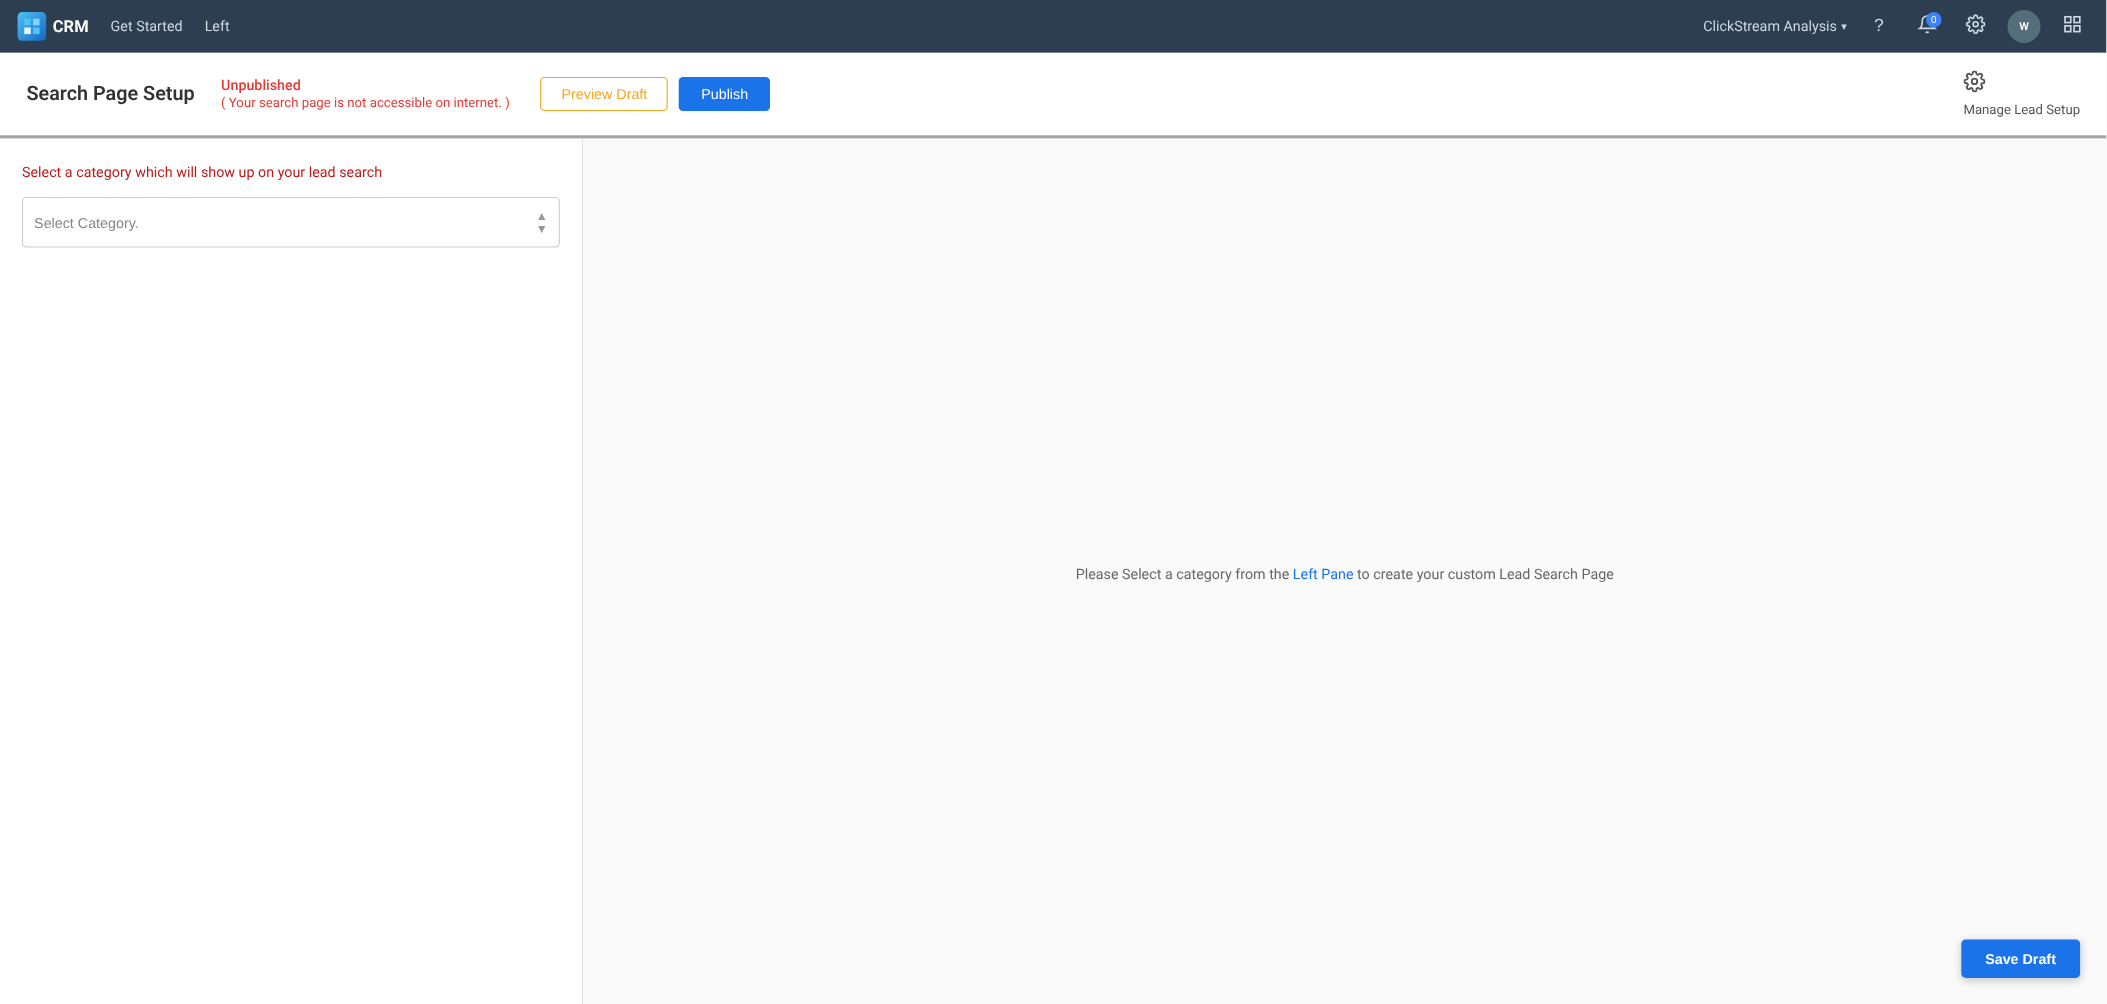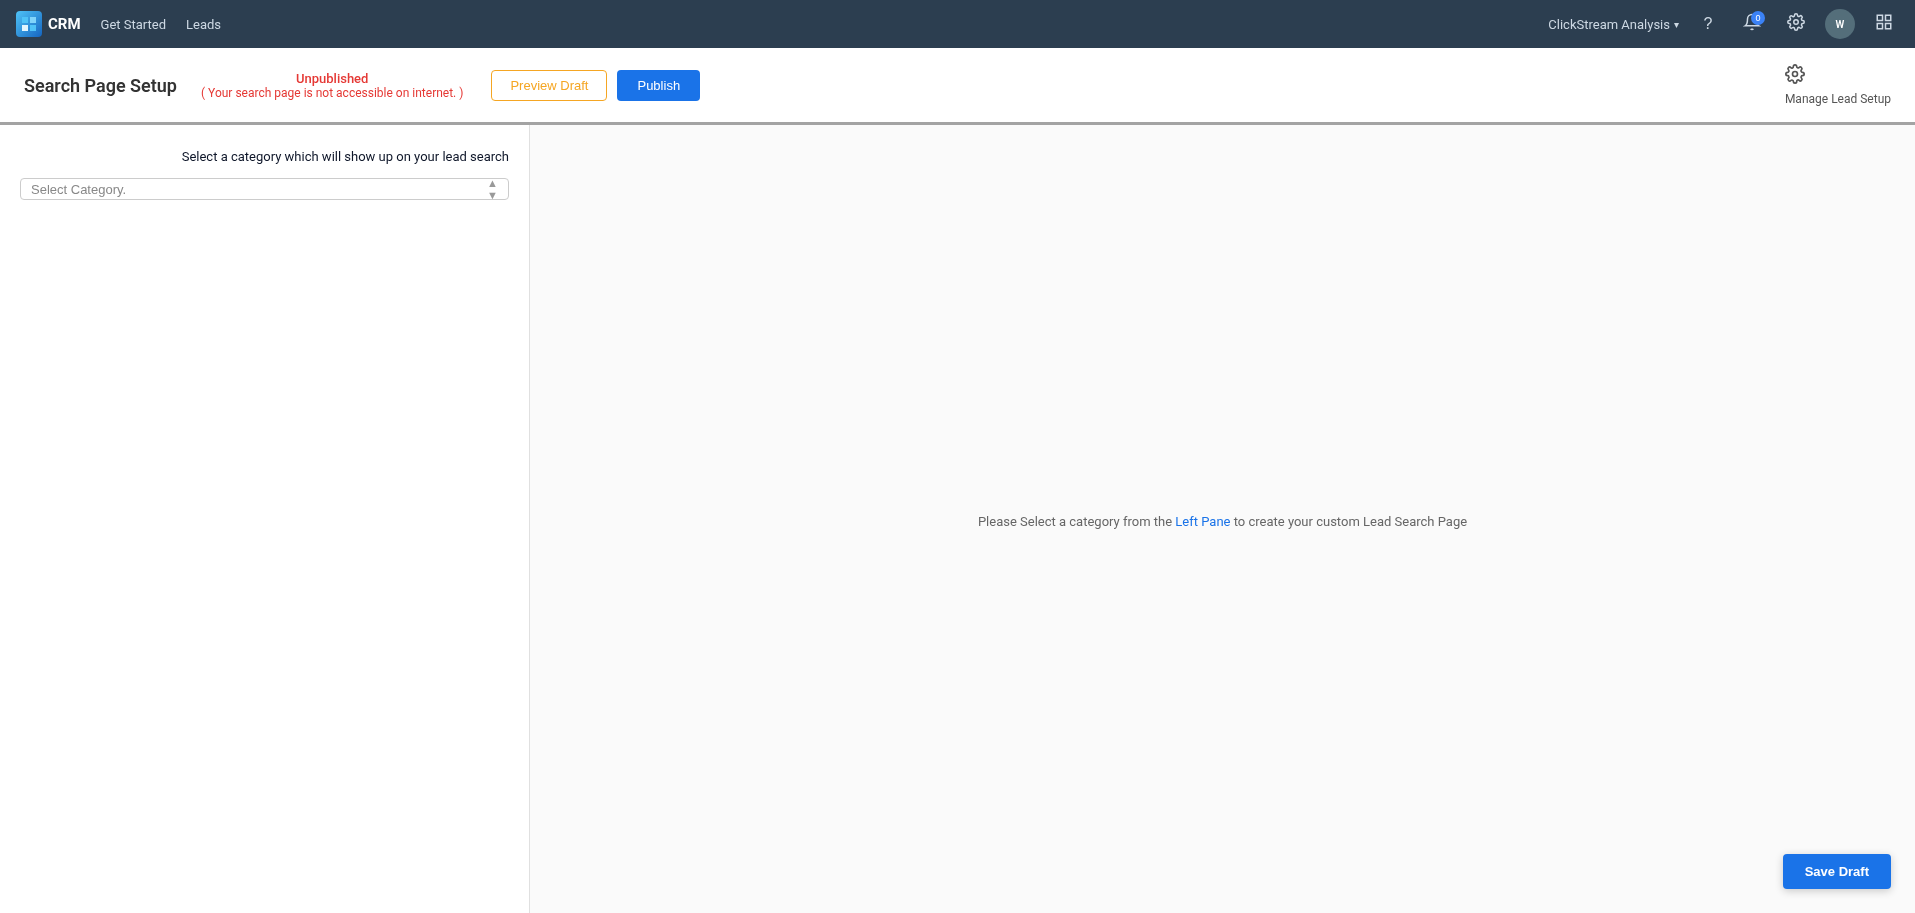--- a/index.html
+++ b/index.html
@@ -101,21 +101,20 @@
     .page-title {
       font-size: 18px;
       font-weight: 600;
       color: #333;
       white-space: nowrap;
     }
     .unpublished-info {
       display: flex;
       flex-direction: column;
       margin-left: 4px;
-      align-items: center;
     }
     .unpublished-label {
       font-size: 13px;
       color: #e53935;
       font-weight: 500;
     }
     .unpublished-desc {
       font-size: 12px;
       color: #e53935;
     }
@@ -171,32 +170,31 @@
     
     .left-pane {
       width: 530px;
       min-width: 530px;
       background: #fff;
       border-right: 1px solid #e0e0e0;
       padding: 24px 20px;
     }
     .left-pane-instruction {
       font-size: 13px;
-      color: #0f172a;
+      color: #b91c1c;
       margin-bottom: 14px;
-      text-align: right;
     }
     .category-select-wrap {
       border: 1px solid #ccc;
       border-radius: 4px;
       display: flex;
       align-items: center;
       background: #fff;
       padding: 0 10px;
-      height: 22px;
+      height: 46px;
     }
     .category-select {
       flex: 1;
       border: none;
       outline: none;
       font-size: 13px;
       color: #888;
       background: transparent;
       cursor: pointer;
       appearance: none;
@@ -257,21 +255,21 @@
         <svg width="16" height="16" viewBox="0 0 16 16" fill="none">
           <rect x="1" y="1" width="6" height="6" fill="#4fc3f7"></rect>
           <rect x="9" y="1" width="6" height="6" fill="#81d4fa"></rect>
           <rect x="1" y="9" width="6" height="6" fill="#e1f5fe"></rect>
           <rect x="9" y="9" width="6" height="6" fill="#4fc3f7"></rect>
         </svg>
       </div>
       <span>CRM</span>
     </div>
     <a class="topnav-link">Get Started</a>
-    <a class="topnav-link">Leads</a>
+    <a class="topnav-link">Left</a>
   </div>
   <div class="topnav-right">
     <div class="nav-app-name">
       <span>ClickStream Analysis</span>
       <span class="chevron">▾</span>
     </div>
     <button class="nav-icon-btn">
       <span>?</span>
     </button>
     <button class="nav-icon-btn">

